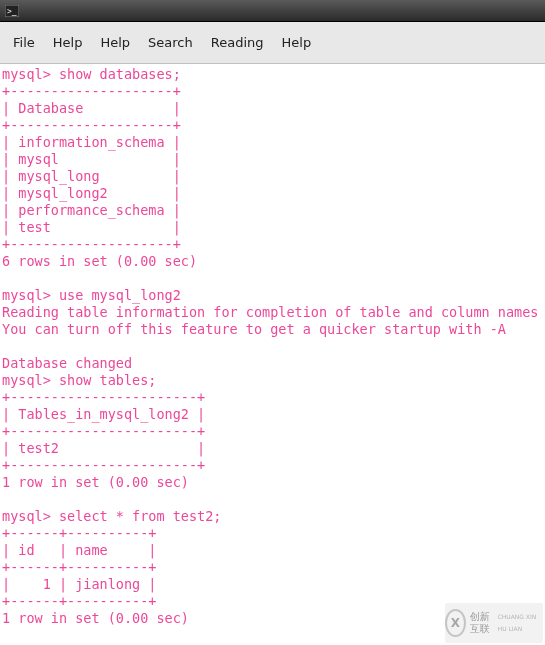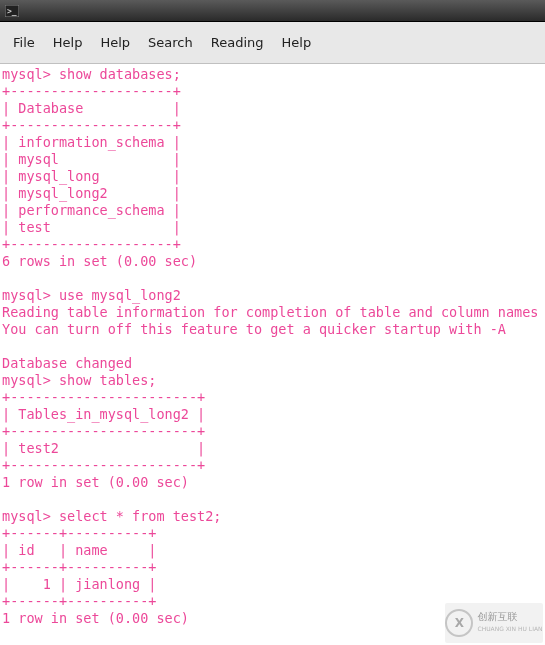--- a/index.html
+++ b/index.html
@@ -89,21 +89,21 @@
       border-radius: 50%;
       display: flex;
       align-items: center;
       justify-content: center;
       font-size: 12px;
       color: #999;
       font-weight: bold;
     }
     .watermark-text {
       display: flex;
-      flex-direction: column;
+      flex-direction: row;
       line-height: 12px;
       font-size: 10px;
     }
   </style>
 </head>
 <body>
 
 <div class="titlebar">
   <span class="titlebar-icon">
     <svg width="14" height="12" viewBox="0 0 14 12">

